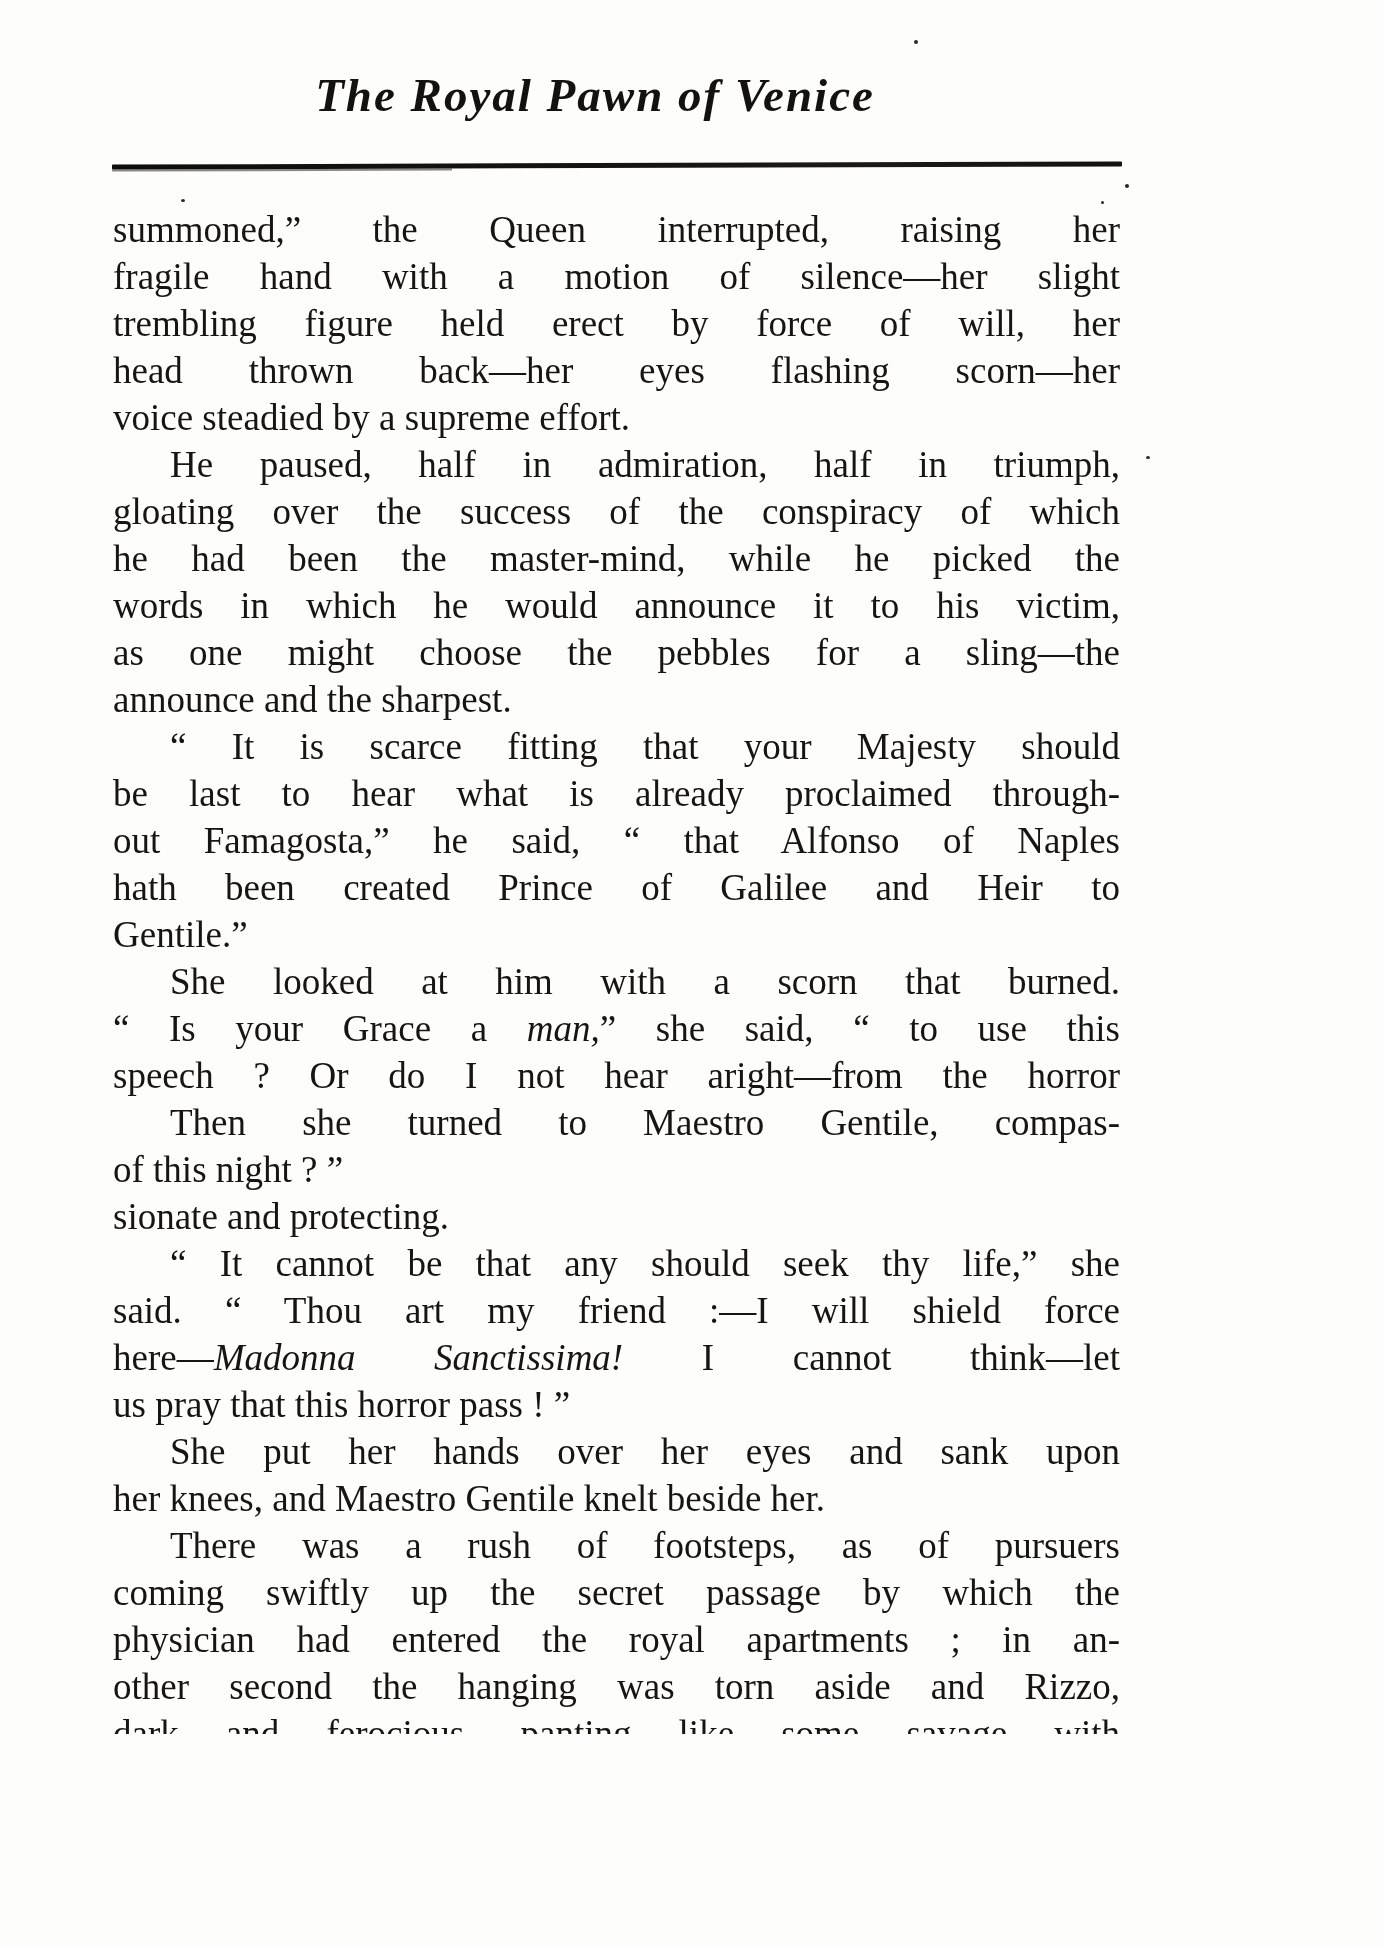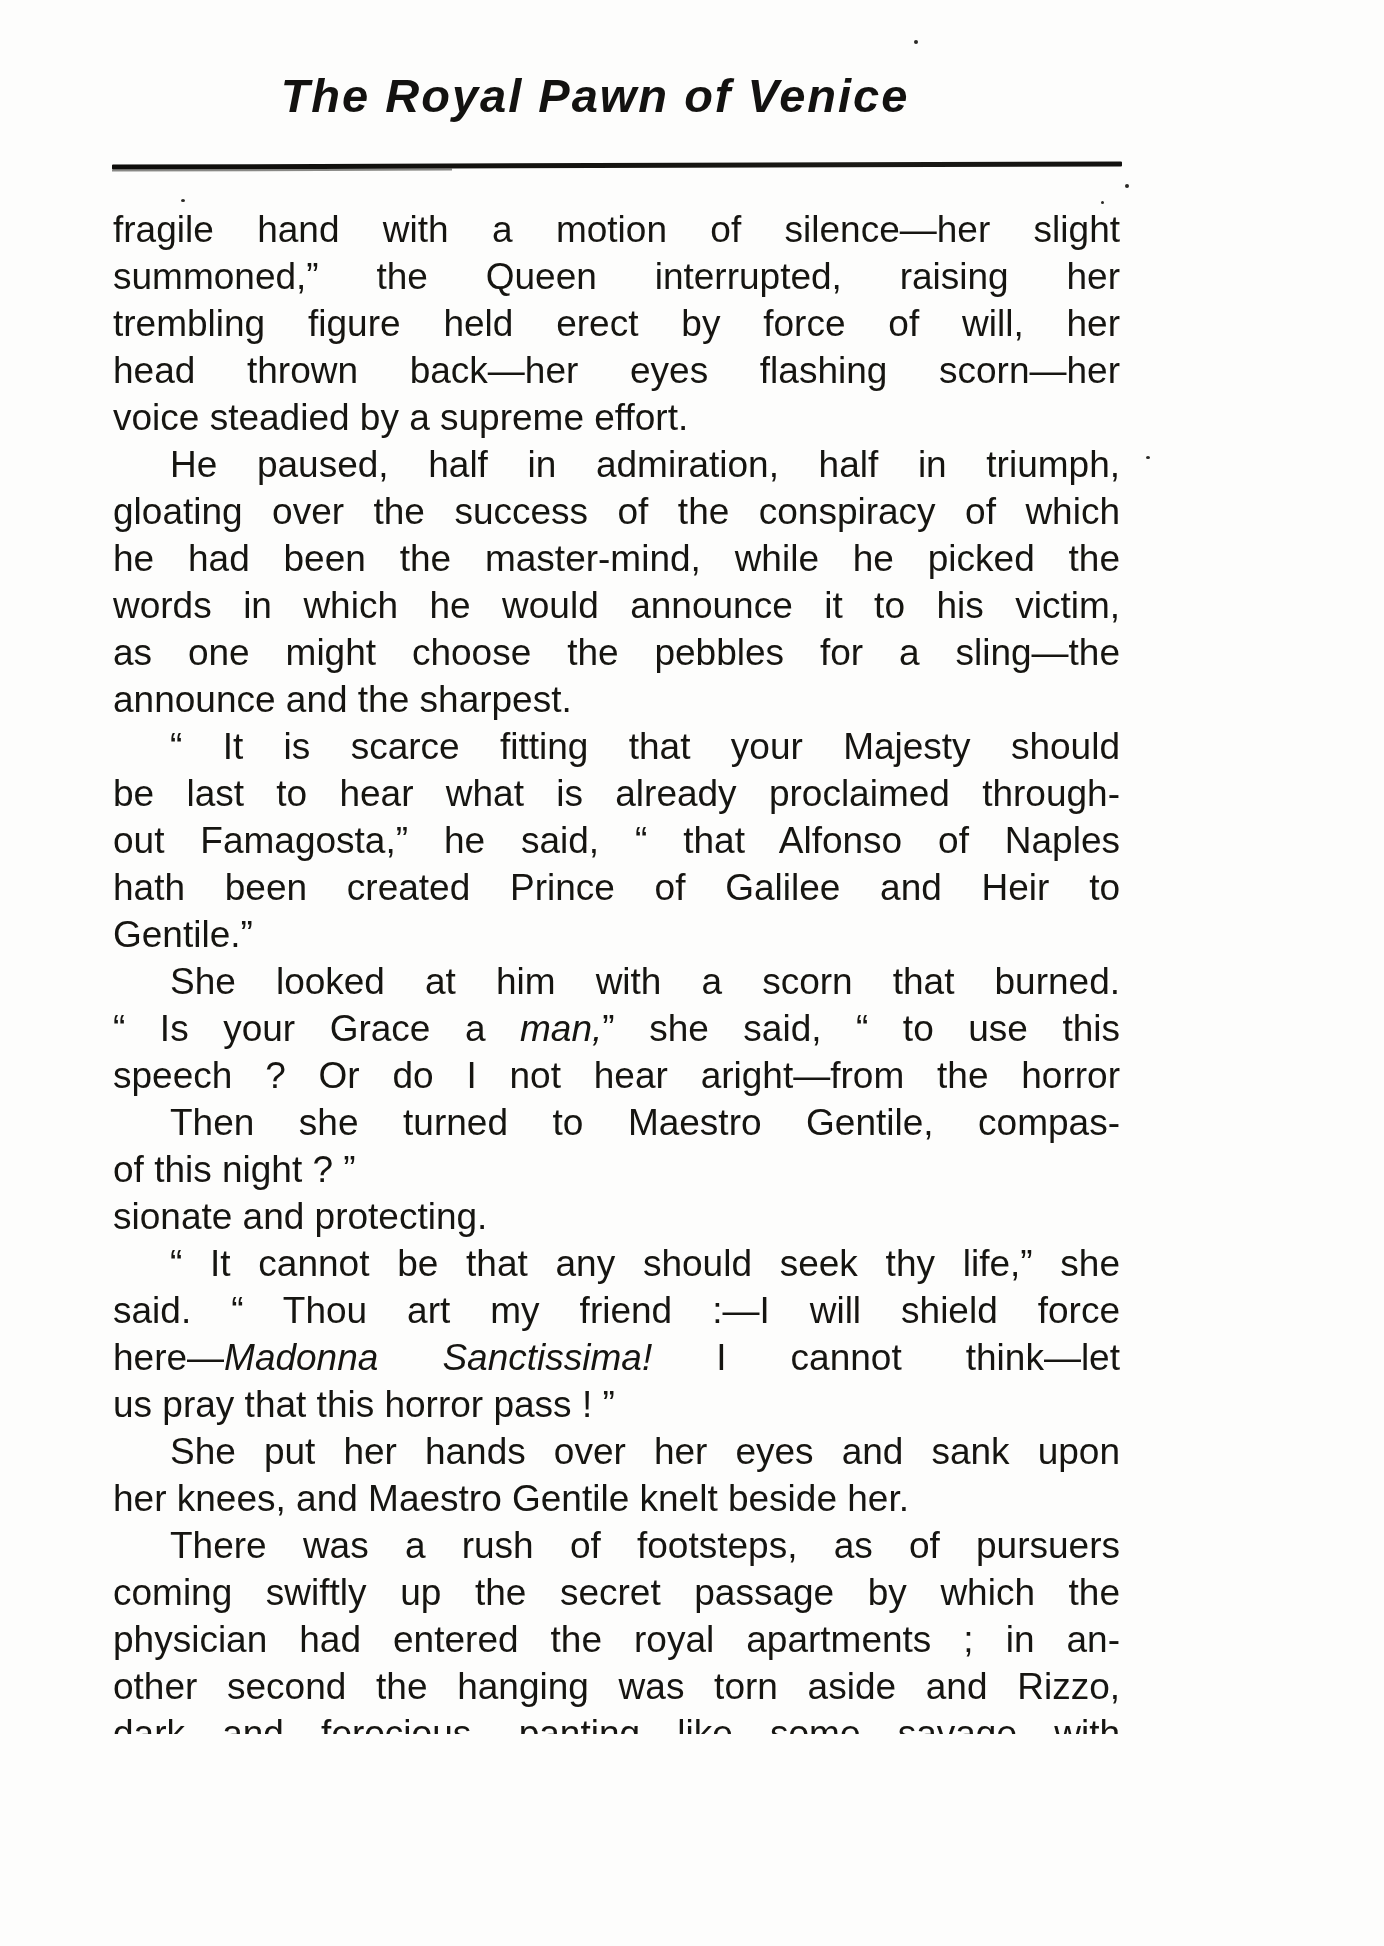--- a/index.html
+++ b/index.html
@@ -6,21 +6,21 @@
     margin: 0;
     padding: 0;
     background: #fdfdfc;
   }
   .page {
     position: relative;
     width: 1384px;
     height: 1734px;
     background: #fdfdfc;
     overflow: hidden;
-    font-family: Liberation Sans, sans-serif;
+    font-family: Liberation Serif, serif;
     color: #141310;
   }
   .running-head {
     position: absolute;
     top: 68px;
     left: 113px;
     width: 1008px;
     text-align: center;
     transform: translateX(-22px);
     font-style: italic;
@@ -103,22 +103,22 @@
 </head>
 <body>
 
 <div class="page">
 
   <div class="running-head">The Royal Pawn of Venice</div>
 
   <div class="head-rule"></div>
 
   <div class="text-block">
+      <div class="line">summoned,” the Queen interrupted, raising her</div>
       <div class="line">fragile hand with a motion of silence—her slight</div>
-      <div class="line">summoned,” the Queen interrupted, raising her</div>
       <div class="line">trembling figure held erect by force of will, her</div>
       <div class="line">head thrown back—her eyes flashing scorn—her</div>
       <div class="line para-end">voice steadied by a supreme effort.</div>
       <div class="line indent">He paused, half in admiration, half in triumph,</div>
       <div class="line">gloating over the success of the conspiracy of which</div>
       <div class="line">he had been the master-mind, while he picked the</div>
       <div class="line">words in which he would announce it to his victim,</div>
       <div class="line">as one might choose the pebbles for a sling—the</div>
       <div class="line para-end">announce and the sharpest.</div>
       <div class="line indent">“ It is scarce fitting that your Majesty should</div>

